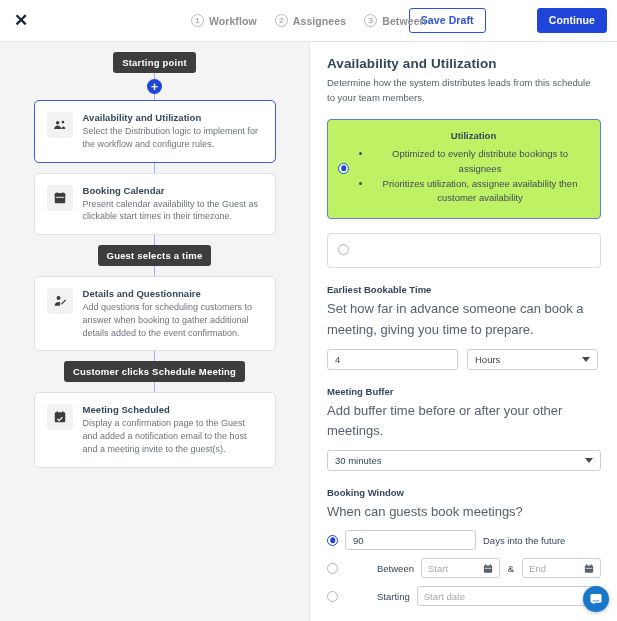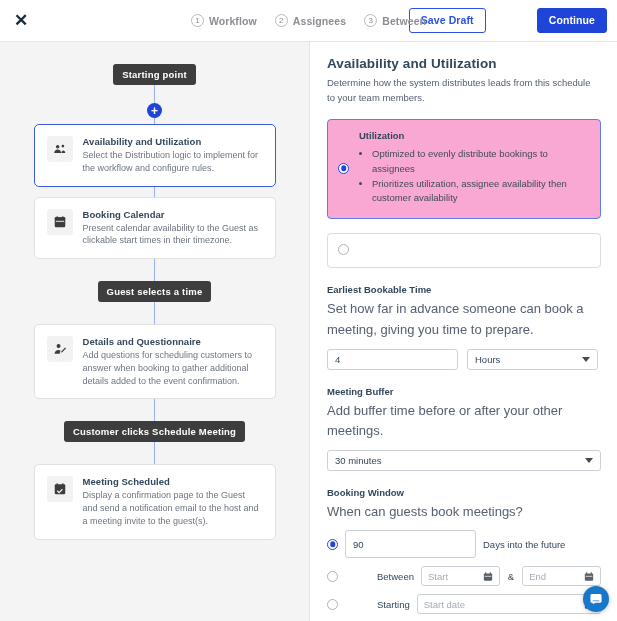--- a/index.html
+++ b/index.html
@@ -65,21 +65,21 @@
   .flow { position: relative; width: 100%; }
   .spine {
     position: absolute; left: 154px; top: 14px; bottom: 0;
     width: 1px; background: #9bb0f0; z-index: 0;
   }
   .badge {
     background: #3d3d3d; color: #fff;
     font-size: 9.5px; font-weight: 600; letter-spacing: .2px;
     padding: 5px 9px; border-radius: 3px;
     display: inline-block; white-space: nowrap;
-    margin: 12px auto;
+    margin: 0 auto;
   }
   .badge-wrap { display: flex; justify-content: center; position: relative; z-index: 2; }
   .plus-wrap { display: flex; justify-content: center; margin: 6px 0 6px; position: relative; z-index: 2; }
   .plus {
     width: 15px; height: 15px; border-radius: 50%;
     background: #1f45d8; color: #fff;
     display: flex; align-items: center; justify-content: center;
     font-size: 12px; font-weight: 700; line-height: 1; cursor: pointer;
     font-family: "Liberation Sans", sans-serif;
   }
@@ -106,21 +106,21 @@
   .right { flex: 1; background: #fff; padding: 14px 16px 0 17px; overflow: hidden; position: relative; }
   .panel-title { font-size: 13.5px; font-weight: 700; color: #33475b; letter-spacing: .1px; }
   .panel-sub { font-size: 9.5px; color: #556070; line-height: 1.55; margin-top: 5px; max-width: 272px; }
 
   .opt-card {
     border: 1px solid #d8dce3; border-radius: 4px;
     margin-top: 14px; padding: 10px 12px 12px 10px;
     display: flex; gap: 10px; align-items: center;
     cursor: pointer;
   }
-  .opt-card.selected { border-color: #5f7ce8; background: #f9a8d4; }
+  .opt-card.selected { border-color: #5f7ce8; background: #bef264; text-align: center; }
   .radio {
     width: 11px; height: 11px; min-width: 11px; border-radius: 50%;
     border: 1px solid #b0b4bb; background: #fff;
     position: relative; display: inline-block;
   }
   .radio.checked { border: 1.5px solid #1f45d8; }
   .radio.checked::after {
     content: ""; position: absolute; left: 50%; top: 50%;
     width: 5.5px; height: 5.5px; border-radius: 50%;
     background: #1f45d8; transform: translate(-50%,-50%);
@@ -155,21 +155,21 @@
     padding: 0 6px; position: relative; background: #fff;
     font-size: 9.5px; color: #a4abb5; flex: 1;
   }
   .date-input .ph { flex: 1; }
   .cal-ico { width: 10px; height: 11px; display: inline-block; }
   .cal-ico svg { width: 10px; height: 11px; fill: #5a6069; }
   .suffix { font-size: 9.5px; color: #33475b; white-space: nowrap; }
   .amp { font-size: 9.5px; color: #33475b; padding: 0 1px; }
   .days-input {
     border: 1px solid #cbd0d8; border-radius: 3px;
-    height: 28px; width: 131px; display: flex; align-items: center;
+    height: 20px; width: 131px; display: flex; align-items: center;
     padding: 0 7px; font-size: 9.5px; color: #33475b; background: #fff;
   }
 
   .chat-bubble {
     position: absolute; right: 8px; bottom: 9px;
     width: 26px; height: 26px; border-radius: 50%;
     background: #1877c9; display: flex; align-items: center; justify-content: center;
     cursor: pointer; z-index: 50;
     box-shadow: 0 1px 4px rgba(0,0,0,.25);
   }
@@ -285,21 +285,21 @@
           <div class="card-icon">
             <svg viewBox="0 0 24 24">
                 <rect x="3" y="4" width="18" height="17" rx="2"></rect>
                 <rect x="6" y="2" width="2.4" height="4" rx="1"></rect>
                 <rect x="15.6" y="2" width="2.4" height="4" rx="1"></rect>
                 <path d="M8 14.2l2.4 2.4 5-5 1.5 1.5-6.5 6.5L6.5 15.7z" fill="#f2f2f3"></path>
               </svg>
           </div>
           <div>
             <div class="card-title">Meeting Scheduled</div>
-            <div class="card-desc">Display a confirmation page to the Guest and send a notification email to the host and a meeting invite to the guest(s).</div>
+            <div class="card-desc">Display a confirmation page to the Guest and added a notification email to the host and a meeting invite to the guest(s).</div>
           </div>
         </div>
       </div>
     </div>
 
     <div class="right">
       <div class="panel-title">Availability and Utilization</div>
       <div class="panel-sub">Determine how the system distributes leads from this schedule to your team members.</div>
 
       <div class="opt-card selected">

